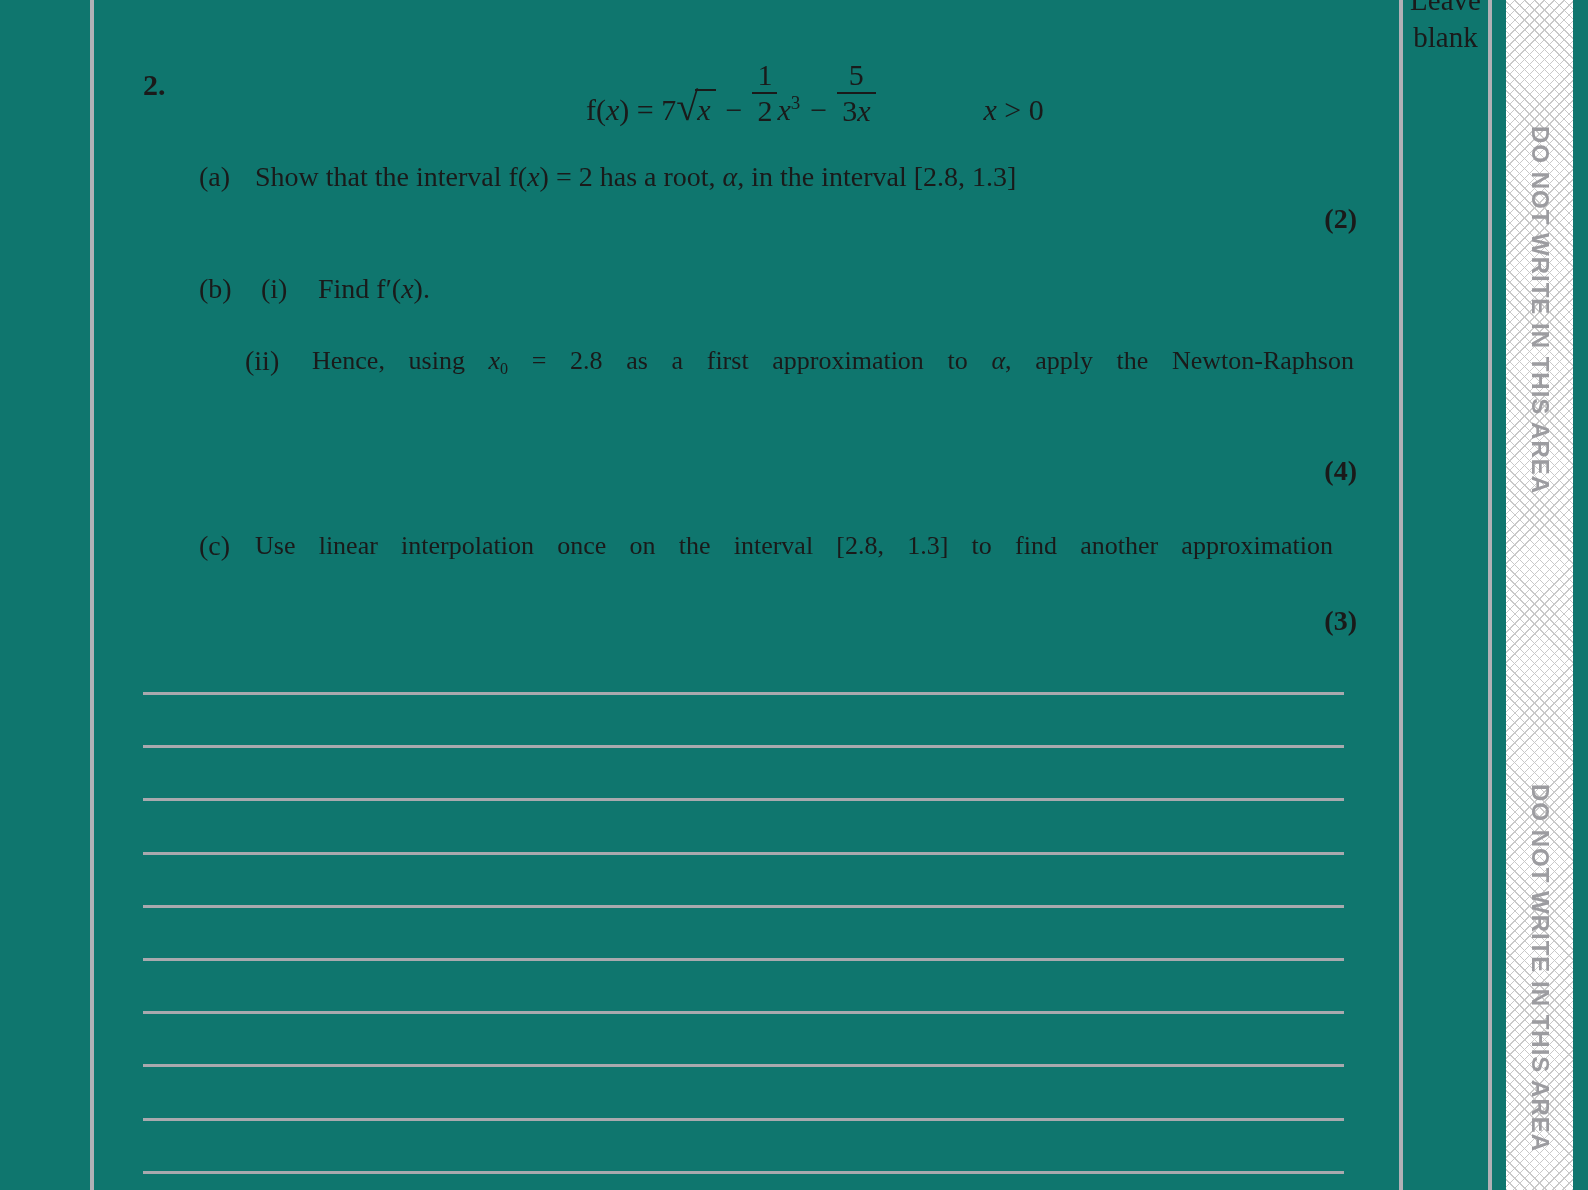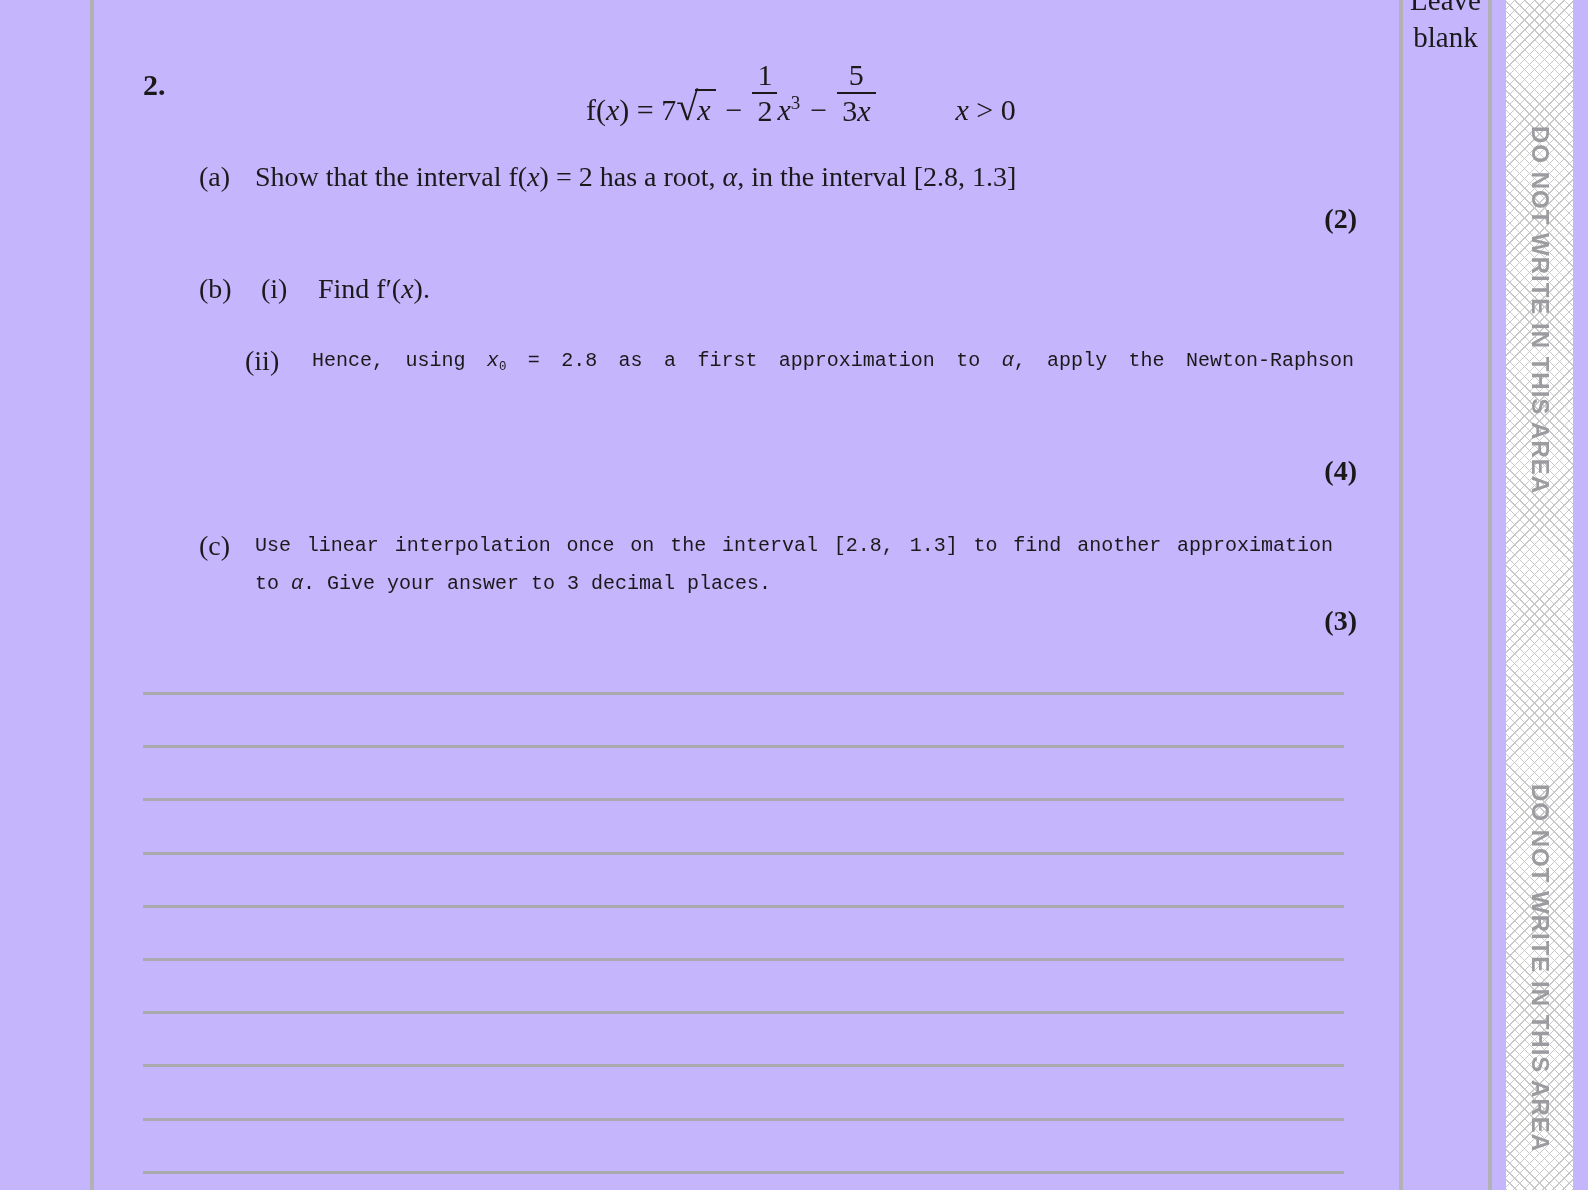--- a/index.html
+++ b/index.html
@@ -1,34 +1,34 @@
 <!DOCTYPE html>
 <html><head>
 <meta charset="utf-8">
 <style>
   html,body{margin:0;padding:0;background:#fff;}
-  .page{position:relative;width:1588px;height:1190px;background:#c4b5fd;
+  .page{position:relative;width:1588px;height:1190px;background:#0f766e;
         font-family:"Liberation Serif",serif;color:#1a1a1a;overflow:hidden;}
   .vrule{position:absolute;top:0;width:4px;height:1190px;background:#b1b1b6;}
   .qnum{position:absolute;left:143px;top:66px;font-weight:bold;font-size:30px;line-height:38px;}
   
   .formula{position:absolute;left:586px;top:45px;height:82px;display:flex;align-items:flex-end;font-size:30px;}
   .formula .rad{font-size:40px;line-height:0.9;}
   .radicand{border-top:2.5px solid #1a1a1a;padding:2px 5px 0 2px;margin-left:-3px;}
   .op{margin:0 10px;}
   .frac{display:inline-flex;flex-direction:column;align-items:center;line-height:1.08;text-align:center;}
   .frac .num{padding:0 5px;}
   .frac .den{border-top:2.5px solid #1a1a1a;padding:1px 5px 0 5px;}
   .sp3{font-size:19px;position:relative;top:-11px;}
-  .cond{margin-left:80px;}
+  .cond{margin-left:108px;}
   .it{font-style:italic;}
   .sb{font-size:0.62em;vertical-align:-0.3em;}
   
   .plabel,.ptext{position:absolute;font-size:28px;line-height:38px;white-space:nowrap;}
-  .pblock{position:absolute;font-size:20px;line-height:37.5px;font-family:Liberation Mono, monospace;}
+  .pblock{position:absolute;font-size:26px;line-height:37.5px;}
   .tline{text-align:justify;text-align-last:justify;}
   .tline-last{text-align:justify;text-align-last:left;}
   .marks{position:absolute;right:231px;font-size:28px;font-weight:bold;line-height:38px;}
   
   .answer-line{position:absolute;left:143px;width:1201px;height:3px;background:#a9a9ae;}
   
   .leaveblank{position:absolute;left:1399px;top:-18px;width:93px;text-align:center;
               font-size:29px;line-height:37px;white-space:pre-line;color:#1a1a1a;}
   .hatch{position:absolute;left:1506px;top:0;width:67px;height:1190px;background-color:#fff;
      background-image:
@@ -84,21 +84,20 @@
 
   <div class="plabel" style="left:245px;top:342px">(ii)</div>
   <div class="pblock" style="left:312px;top:342px;width:1042px">
     <div class="tline"><span>Hence, using </span><span class="it">x</span><span class="sb">0</span><span> = 2.8 as a first approximation to </span><span class="it">α</span><span>, apply the Newton-Raphson</span></div>
   </div>
   <div class="marks" style="top:452px">(4)</div>
 
   <div class="plabel" style="left:199px;top:527px">(c)</div>
   <div class="pblock" style="left:255px;top:527px;width:1078px">
     <div class="tline"><span>Use linear interpolation once on the interval [2.8, 1.3] to find another approximation</span></div>
-    <div class="tline tline-last"><span>to </span><span class="it">α</span><span>. Give your answer to 3 decimal places.</span></div>
   </div>
   <div class="marks" style="top:602px">(3)</div>
 
   <div>
       <div class="answer-line" style="top: 692px;"></div>
       <div class="answer-line" style="top: 745.2px;"></div>
       <div class="answer-line" style="top: 798.4px;"></div>
       <div class="answer-line" style="top: 851.6px;"></div>
       <div class="answer-line" style="top: 904.8px;"></div>
       <div class="answer-line" style="top: 958px;"></div>

